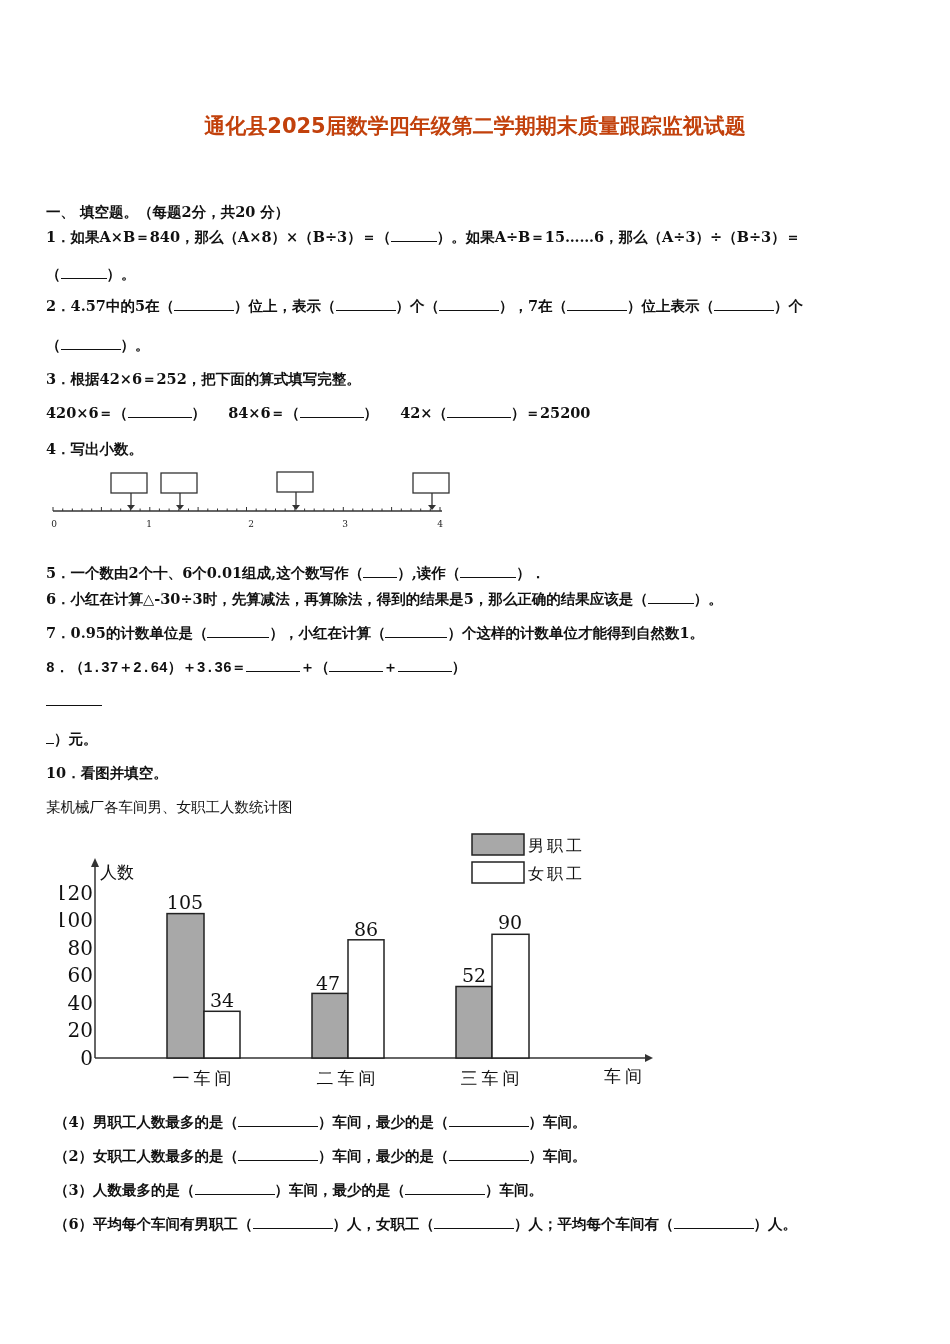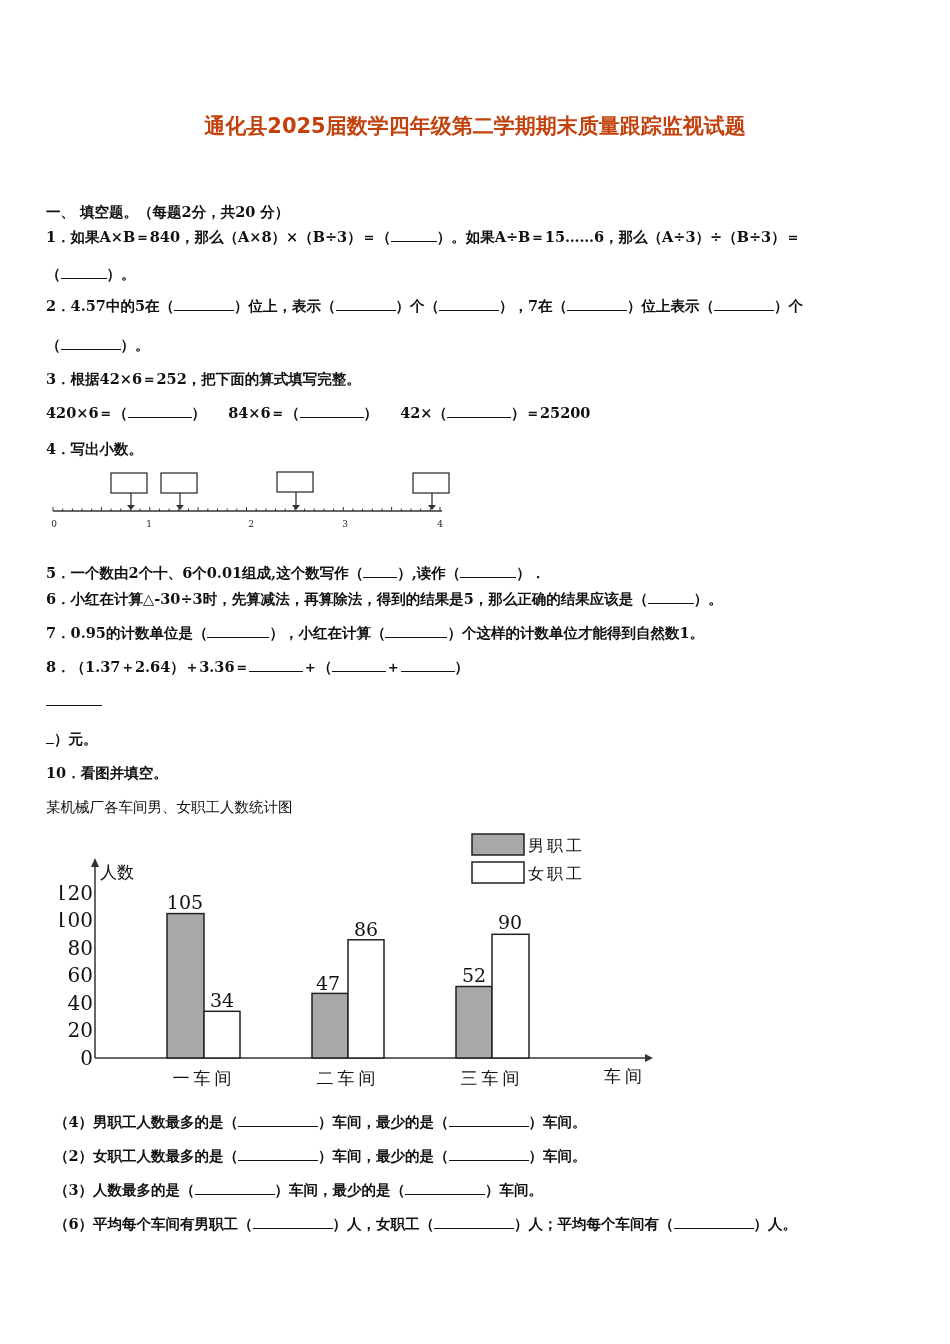--- a/index.html
+++ b/index.html
@@ -125,21 +125,21 @@
 </div>
 
 <div class="line" style="top:589px;">
   <span>6．小红在计算△-30÷3时，先算减法，再算除法，得到的结果是5，那么正确的结果应该是（</span><span class="blank" style="width:46px;"></span><span>）。</span>
 </div>
 
 <div class="line" style="top:623px;">
   <span>7．0.95的计数单位是（</span><span class="blank" style="width:62px;"></span><span>），小红在计算（</span><span class="blank" style="width:62px;"></span><span>）个这样的计数单位才能得到自然数1。</span>
 </div>
 
-<div class="line" style="top:657px;">
+<div class="line" style="top:657px;font-family:Liberation Mono, monospace;">
   <span>8．（1.37＋2.64）＋3.36＝</span><span class="blank" style="width:54px;"></span><span>＋（</span><span class="blank" style="width:54px;"></span><span>＋</span><span class="blank" style="width:54px;"></span><span>）</span>
 </div>
 
 <div class="line" style="top:691px;">
   <span class="blank" style="width:56px;"></span>
 </div>
 <div class="line" style="top:729px;">
   <span class="blank" style="width:8px;"></span><span>）元。</span>
 </div>
 

